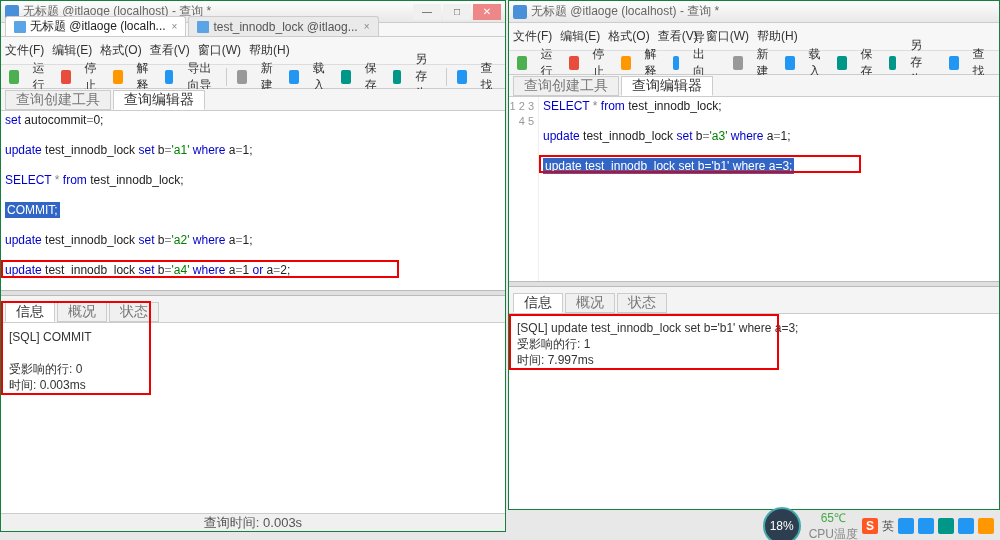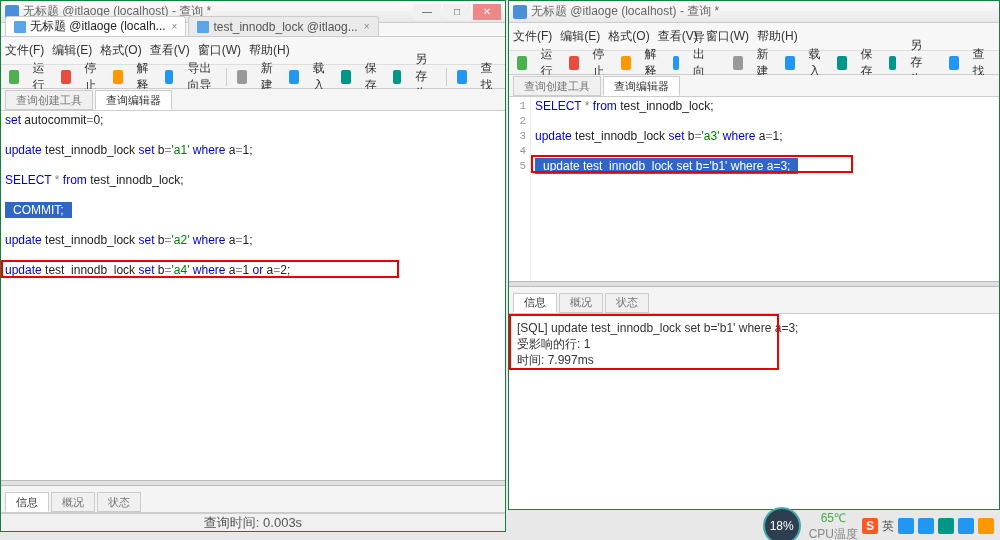--- a/index.html
+++ b/index.html
@@ -19,30 +19,30 @@
 .doctab .ico{width:12px;height:12px;background:#5ba4e5;border-radius:1px}
 .doctab .x{font-size:10px;color:#888;margin-left:2px}
 .menubar{height:28px;background:#f7f7f7;border-bottom:1px solid #ddd;display:flex;align-items:center;padding:0 4px;gap:8px;color:#333}
 .menubar span{cursor:default}
 .toolbar{height:24px;background:#f4f4f4;border-bottom:1px solid #ccc;display:flex;align-items:center;padding:0 4px;gap:4px}
 .tbtn{display:flex;align-items:center;gap:14px;padding:2px 4px;color:#333}
 .tico{width:14px;height:14px;border-radius:2px}
 .c-green{background:#4caf50}.c-red{background:#e74c3c}.c-orange{background:#ff9800}.c-blue{background:#2196f3}.c-gray{background:#999}.c-teal{background:#009688}
 .sep{width:1px;height:18px;background:#ccc;margin:0 2px}
 .etabs{height:22px;background:#f5f5f5;border-bottom:1px solid #ccc;display:flex;align-items:flex-end;padding:4px 4px 0 4px;gap:2px}
-.etab{height:20px;padding:0 10px;display:flex;align-items:center;background:#f0f0f0;border:1px solid #ccc;color:#777;font-size:11px}
+.etab{height:20px;padding:0 10px;display:flex;align-items:center;background:#f0f0f0;border:1px solid #ccc;color:#777;font-size:14px}
 .etab.active{background:#fff;border-bottom:1px solid #fff;color:#333;position:relative;top:0}
 .editor{flex:1;display:flex;background:#fff;overflow:hidden;position:relative;min-height:160px}
-.gutter{width:22px;background:#fff;border-right:1px solid #eee;text-align:right;padding:2px 4px 2px 0;color:#999;font-family:Liberation Mono, monospace;font-size:11px;line-height:15px}
+.gutter{width:30px;background:#fff;border-right:1px solid #eee;text-align:right;padding:2px 4px 2px 0;color:#999;font-family:Liberation Sans, sans-serif;font-size:11px;line-height:15px}
 .code{flex:1;padding:2px 4px;font-family:Consolas,monospace;font-size:11px;line-height:15px;white-space:pre;position:relative}
 .kw-blue{color:#0000cd}
 .kw-green{color:#008000}
 .kw-gray{color:#888}
 .txt{color:#222}
-.sel{background:#3166c6;color:#fff;padding:1px 8px}
+.sel{background:#3166c6;color:#fff;padding:1px 2px}
 .redbox{position:absolute;border:2px solid #e00;pointer-events:none}
 .splitter{height:6px;background:#e0e0e0;border-top:1px solid #bbb;border-bottom:1px solid #bbb}
 .msgtabs{height:27px;background:#f4f4f4;border-bottom:1px solid #ccc;display:flex;align-items:flex-end;padding:4px 4px 0 4px;gap:2px}
 .msgpane{flex:1;background:#fff;padding:6px 8px;color:#333;line-height:16px;position:relative}
 .statusbar{height:18px;background:#f0f0f0;border-top:1px solid #ccc;display:flex;align-items:center;justify-content:center;color:#555;font-size:13px}
 .taskbar{position:absolute;right:0;bottom:0;height:28px;display:flex;align-items:center;gap:4px;padding:0 6px}
 .gauge{width:38px;height:38px;border-radius:50%;background:radial-gradient(#2c3e50 60%,#34495e);color:#fff;font-size:10px;display:flex;flex-direction:column;align-items:center;justify-content:center;margin-right:4px;border:2px solid #4aa}
 .tray-ico{width:16px;height:16px;border-radius:2px}
 </style>
 </head>
@@ -124,20 +124,28 @@
     </div>
   <div class="editor">
     <div class="code" id="l-code"><div><span class="kw-blue">set</span> <span class="txt">autocommit</span><span class="kw-gray">=</span><span class="txt">0;</span></div><div>&nbsp;</div><div><span class="kw-blue">update</span> <span class="txt">test_innodb_lock</span> <span class="kw-blue">set</span> <span class="txt">b</span><span class="kw-gray">=</span><span class="kw-green">'a1'</span> <span class="kw-blue">where</span> <span class="txt">a</span><span class="kw-gray">=</span><span class="txt">1;</span></div><div>&nbsp;</div><div><span class="kw-blue">SELECT</span> <span class="kw-gray">*</span> <span class="kw-blue">from</span> <span class="txt">test_innodb_lock;</span></div><div>&nbsp;</div><div><span class="sel">COMMIT;</span></div><div>&nbsp;</div><div><span class="kw-blue">update</span> <span class="txt">test_innodb_lock</span> <span class="kw-blue">set</span> <span class="txt">b</span><span class="kw-gray">=</span><span class="kw-green">'a2'</span> <span class="kw-blue">where</span> <span class="txt">a</span><span class="kw-gray">=</span><span class="txt">1;</span></div><div>&nbsp;</div><div><span class="kw-blue">update</span> <span class="txt">test_innodb_lock</span> <span class="kw-blue">set</span> <span class="txt">b</span><span class="kw-gray">=</span><span class="kw-green">'a4'</span> <span class="kw-blue">where</span> <span class="txt">a</span><span class="kw-gray">=</span><span class="txt">1</span> <span class="kw-blue">or</span> <span class="txt">a</span><span class="kw-gray">=</span><span class="txt">2;</span></div><div class="redbox" style="left:0;top:149px;width:398px;height:18px"></div></div>
   </div>
   <div class="splitter"></div>
   <div class="msgtabs" id="l-msgtabs">
       <div class="etab active">信息</div>
       <div class="etab">概况</div>
       <div class="etab">状态</div>
     </div>
+  <div class="msgpane" id="l-msg">
+
+  <div>[SQL] COMMIT</div>
+      <div>&nbsp;</div>
+      <div>受影响的行: 0</div>
+      <div>时间: 0.003ms</div>
+      <div class="redbox" style="left:0;top:-22px;width:150px;height:94px"></div>
+    </div>
   <div class="statusbar">查询时间: 0.003s</div>
 </div>
 
 <div class="window w2" style="left:508px">
   <div class="titlebar">
     <div class="win-icon"></div>
     <div class="title">无标题 @itlaoge (localhost) - 查询 *</div>
   </div>
   <div class="menubar" id="r-menubar">
       <span>文件(F)</span>

